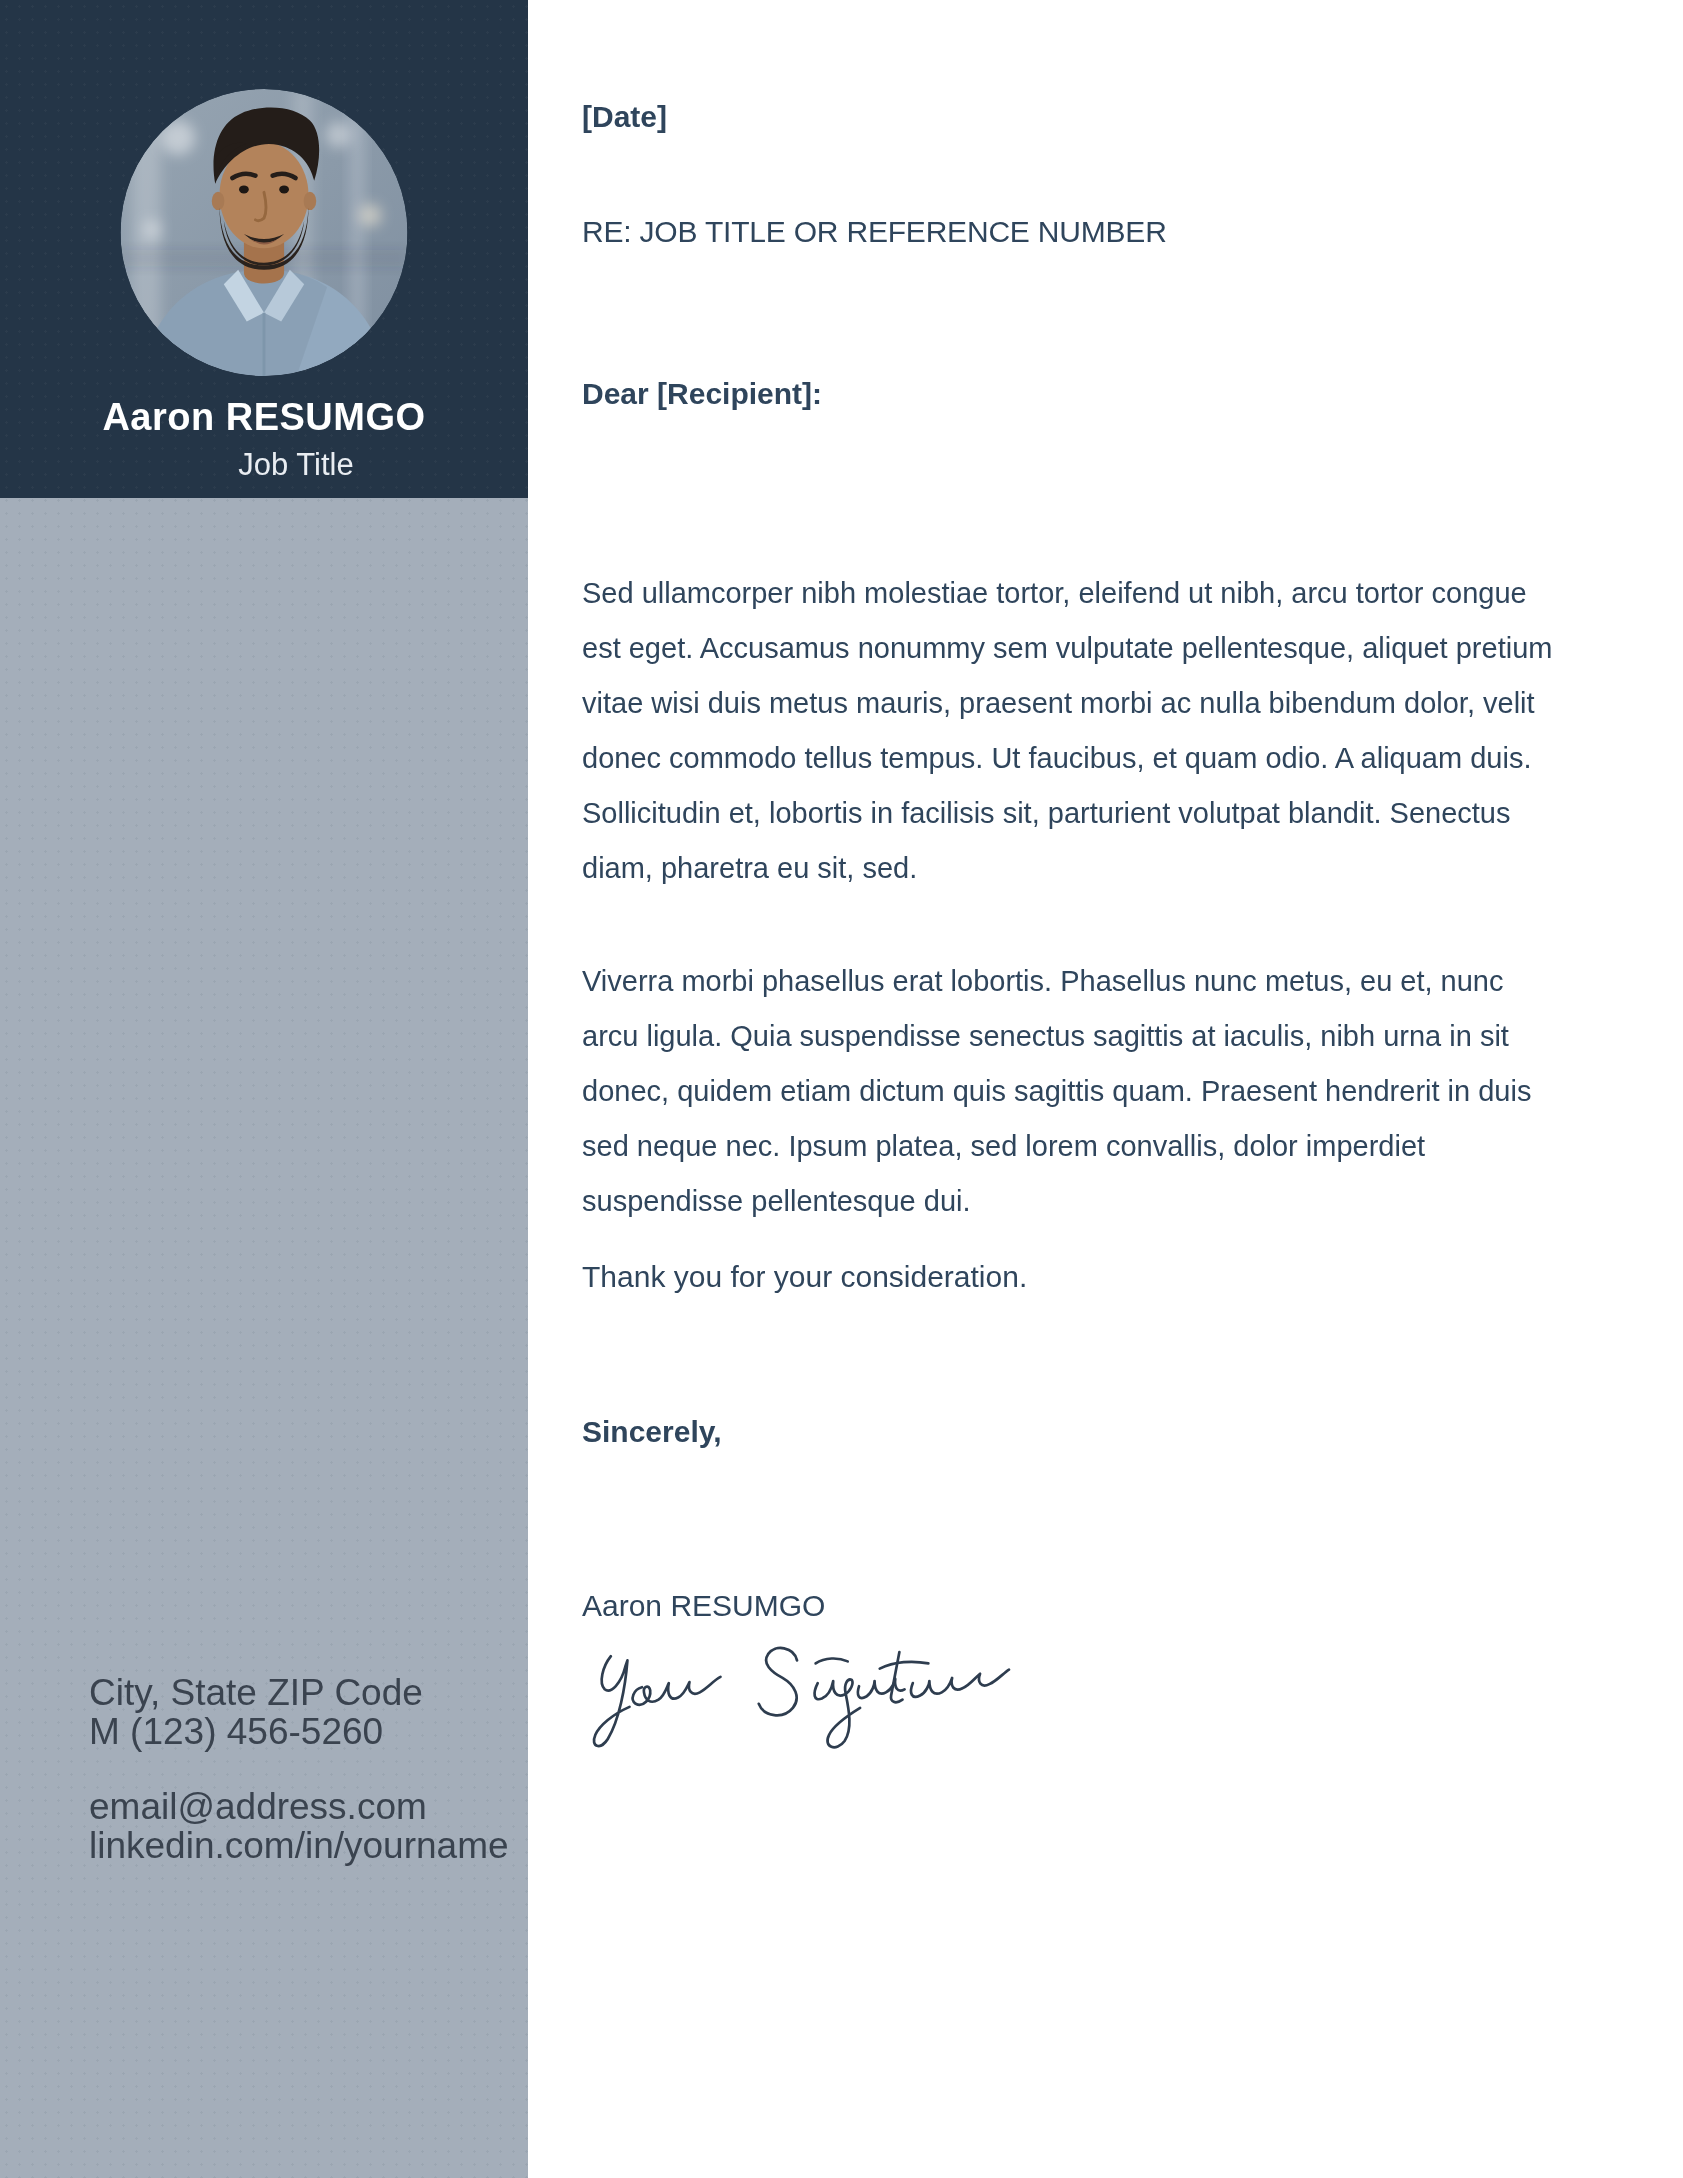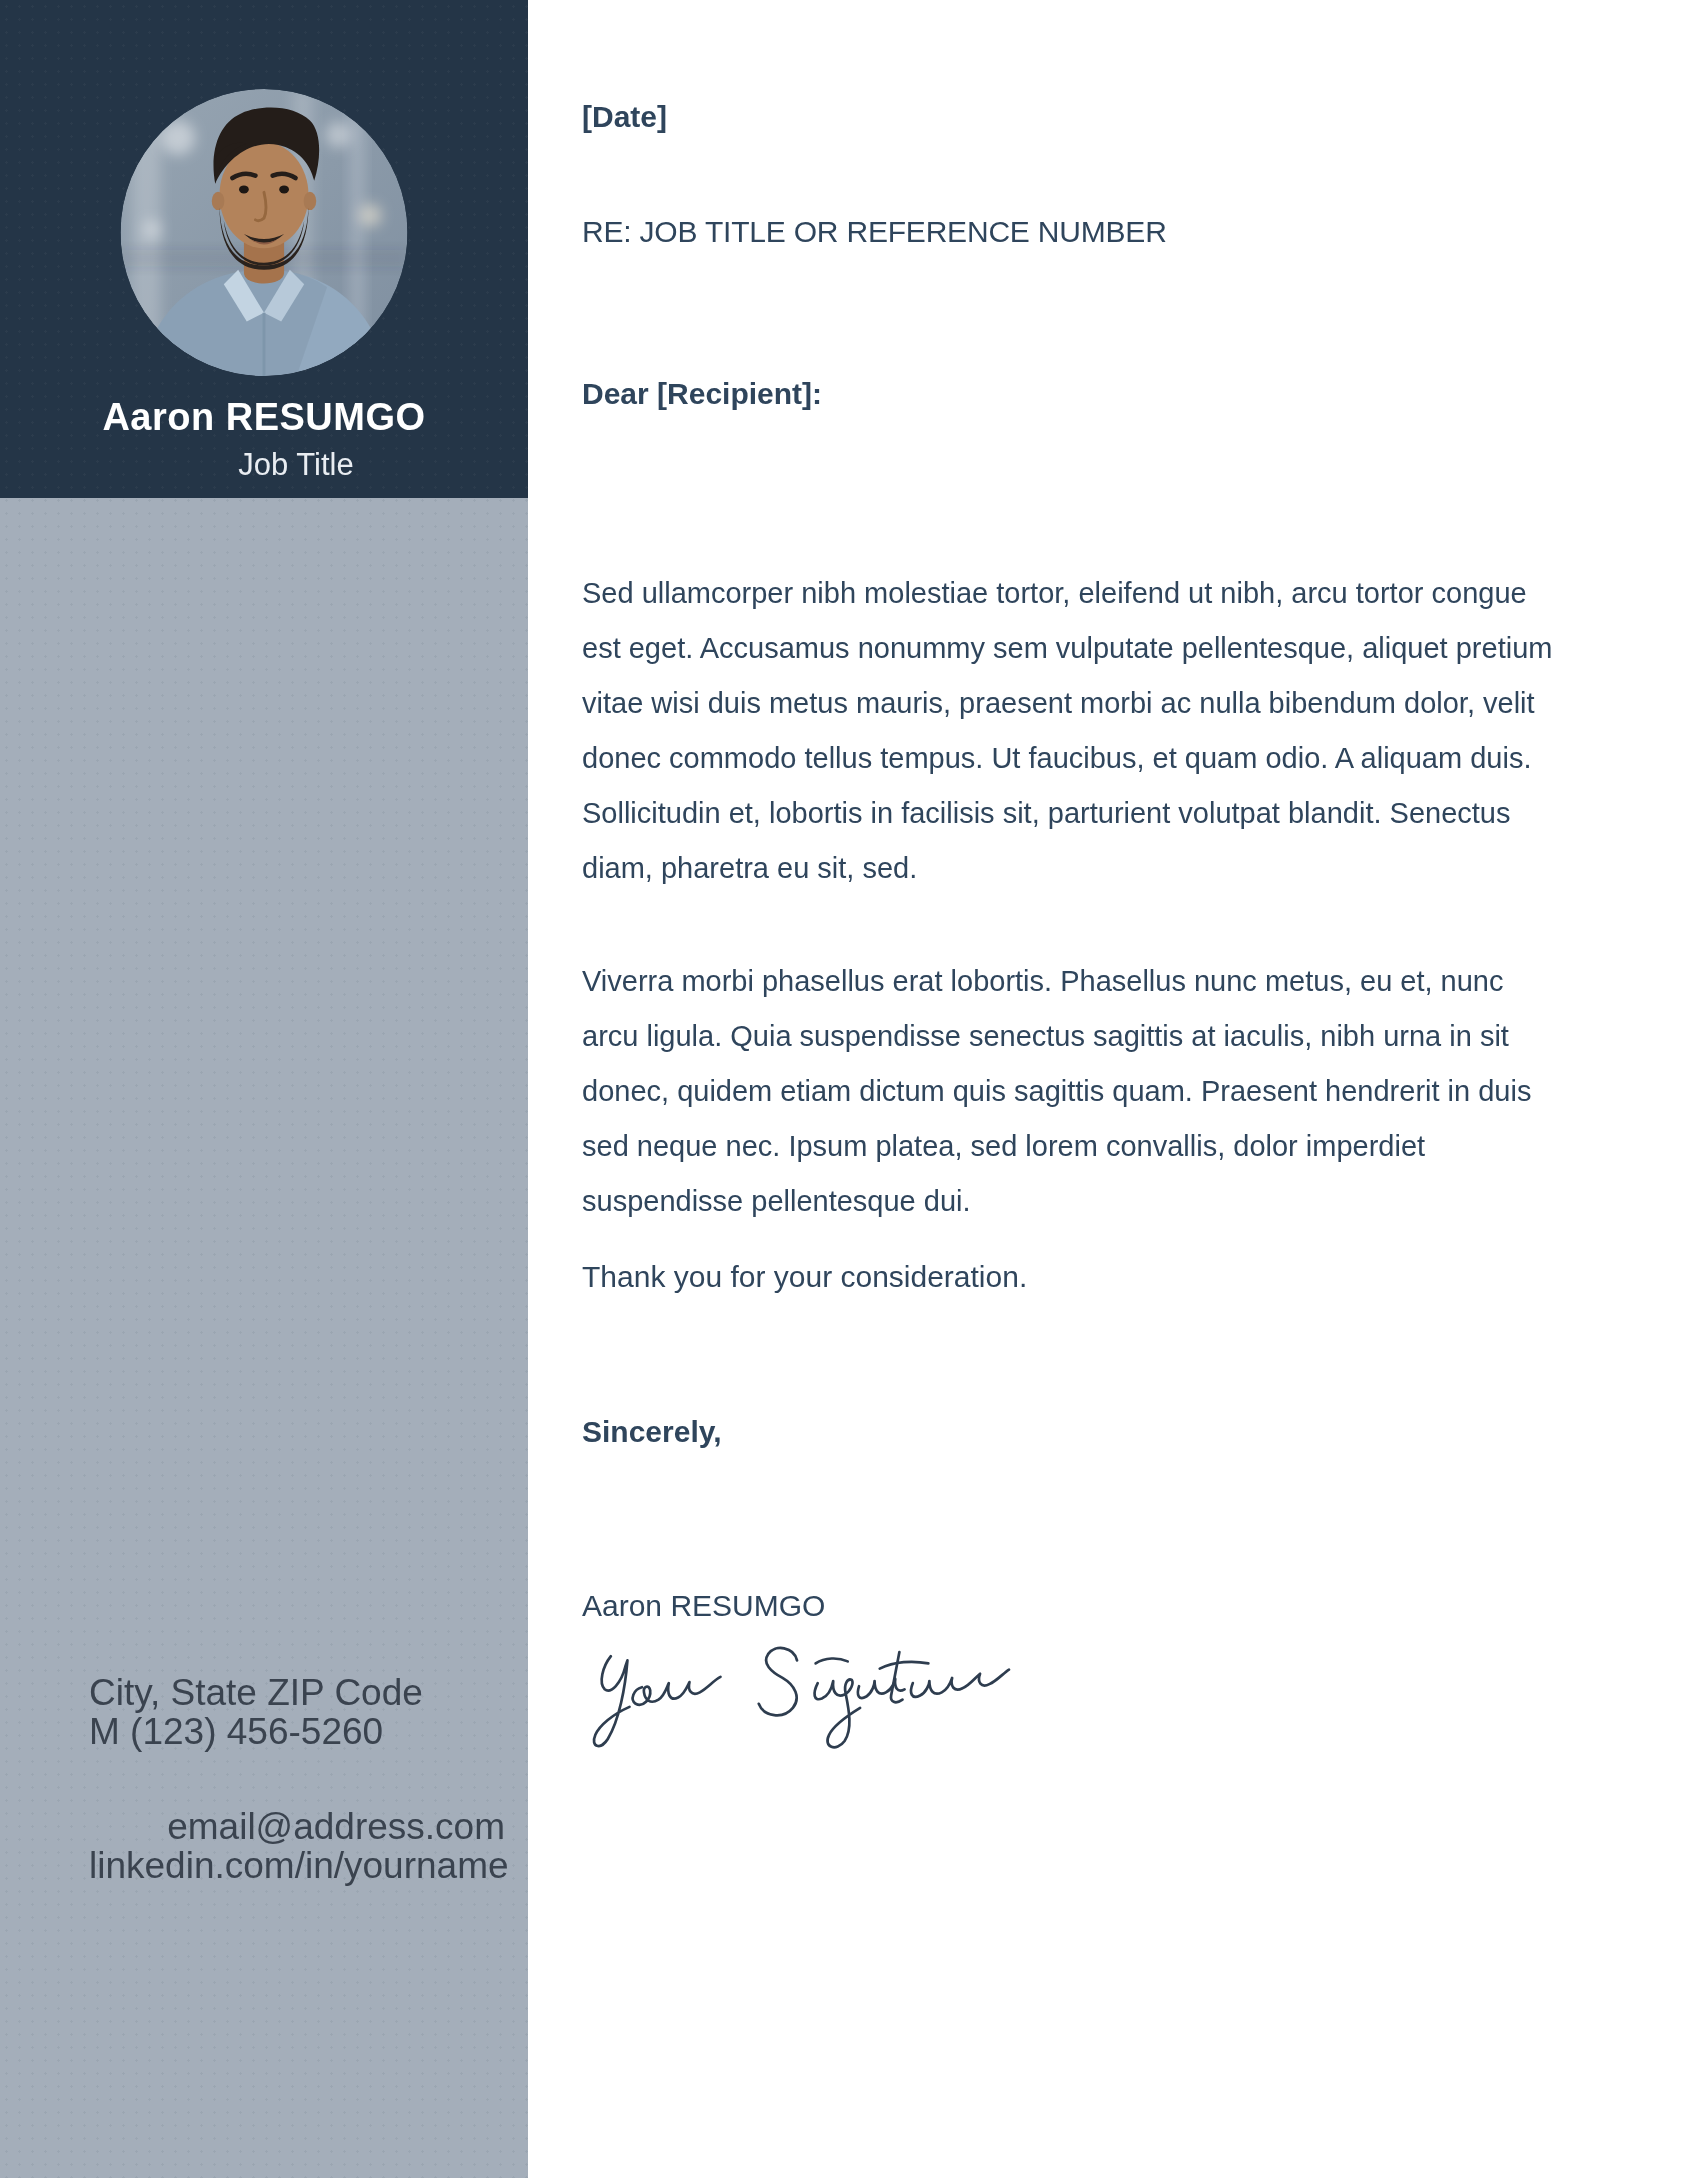--- a/index.html
+++ b/index.html
@@ -30,21 +30,21 @@
     color:#ffffff;font-size:38px;font-weight:bold;letter-spacing:0.5px;
   }
   .side-title{
     position:absolute;left:0;top:447px;width:592px;text-align:center;
     color:#e9edf2;font-size:31px;font-weight:normal;
   }
   .contact{
     position:absolute;left:89px;top:1673px;width:416px;
     color:#3a434f;font-size:37px;line-height:39px;
   }
-  .contact .group2{margin-top:56px;text-align:right;}
+  .contact .group2{margin-top:36px;}
   
   .letter{position:absolute;left:582px;top:0;width:980px;color:#2f455c;}
   .letter .block{position:absolute;left:0;width:980px;font-size:30px;line-height:40px;}
   .b-date{top:97px;font-weight:bold;}
   .b-re{top:212px;letter-spacing:-0.2px;}
   .b-dear{top:374px;font-weight:bold;}
   .para{position:absolute;left:0;width:982px;font-size:29px;line-height:55px;}
   .b-p1{top:537px;}
   .b-p2{top:925px;}
   .b-thanks{top:1257px;font-size:29px;font-weight:normal;}

